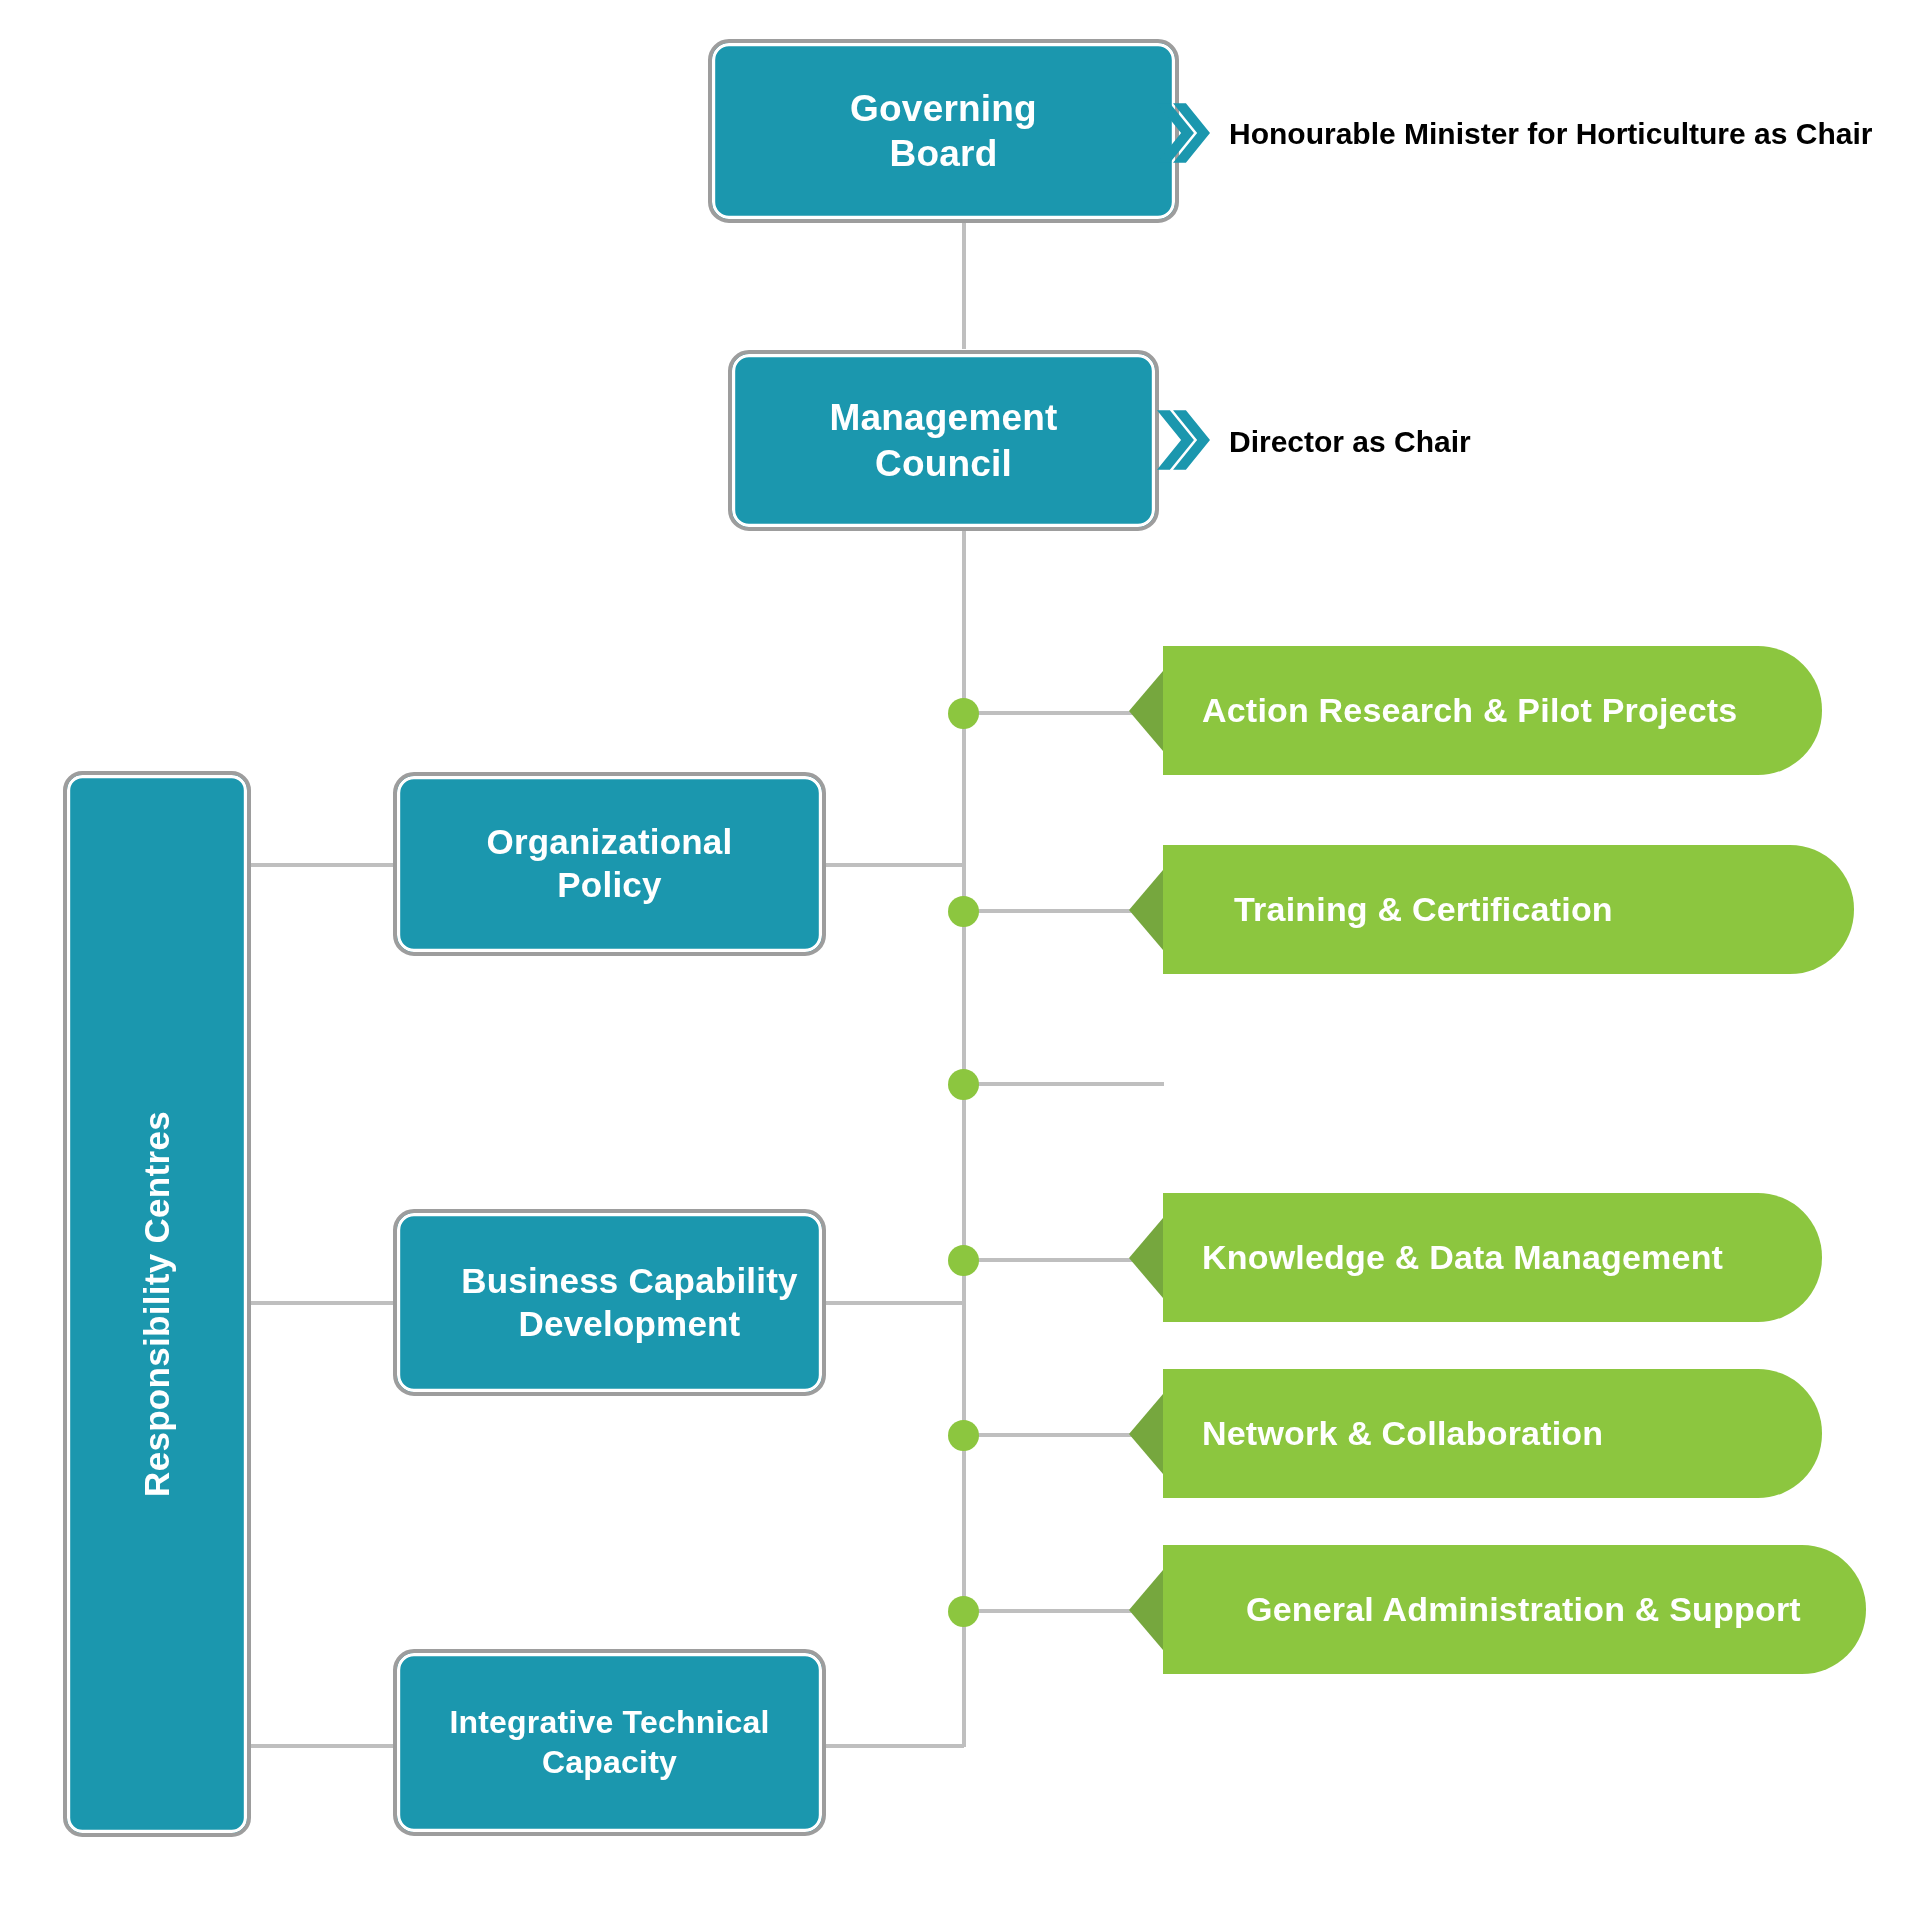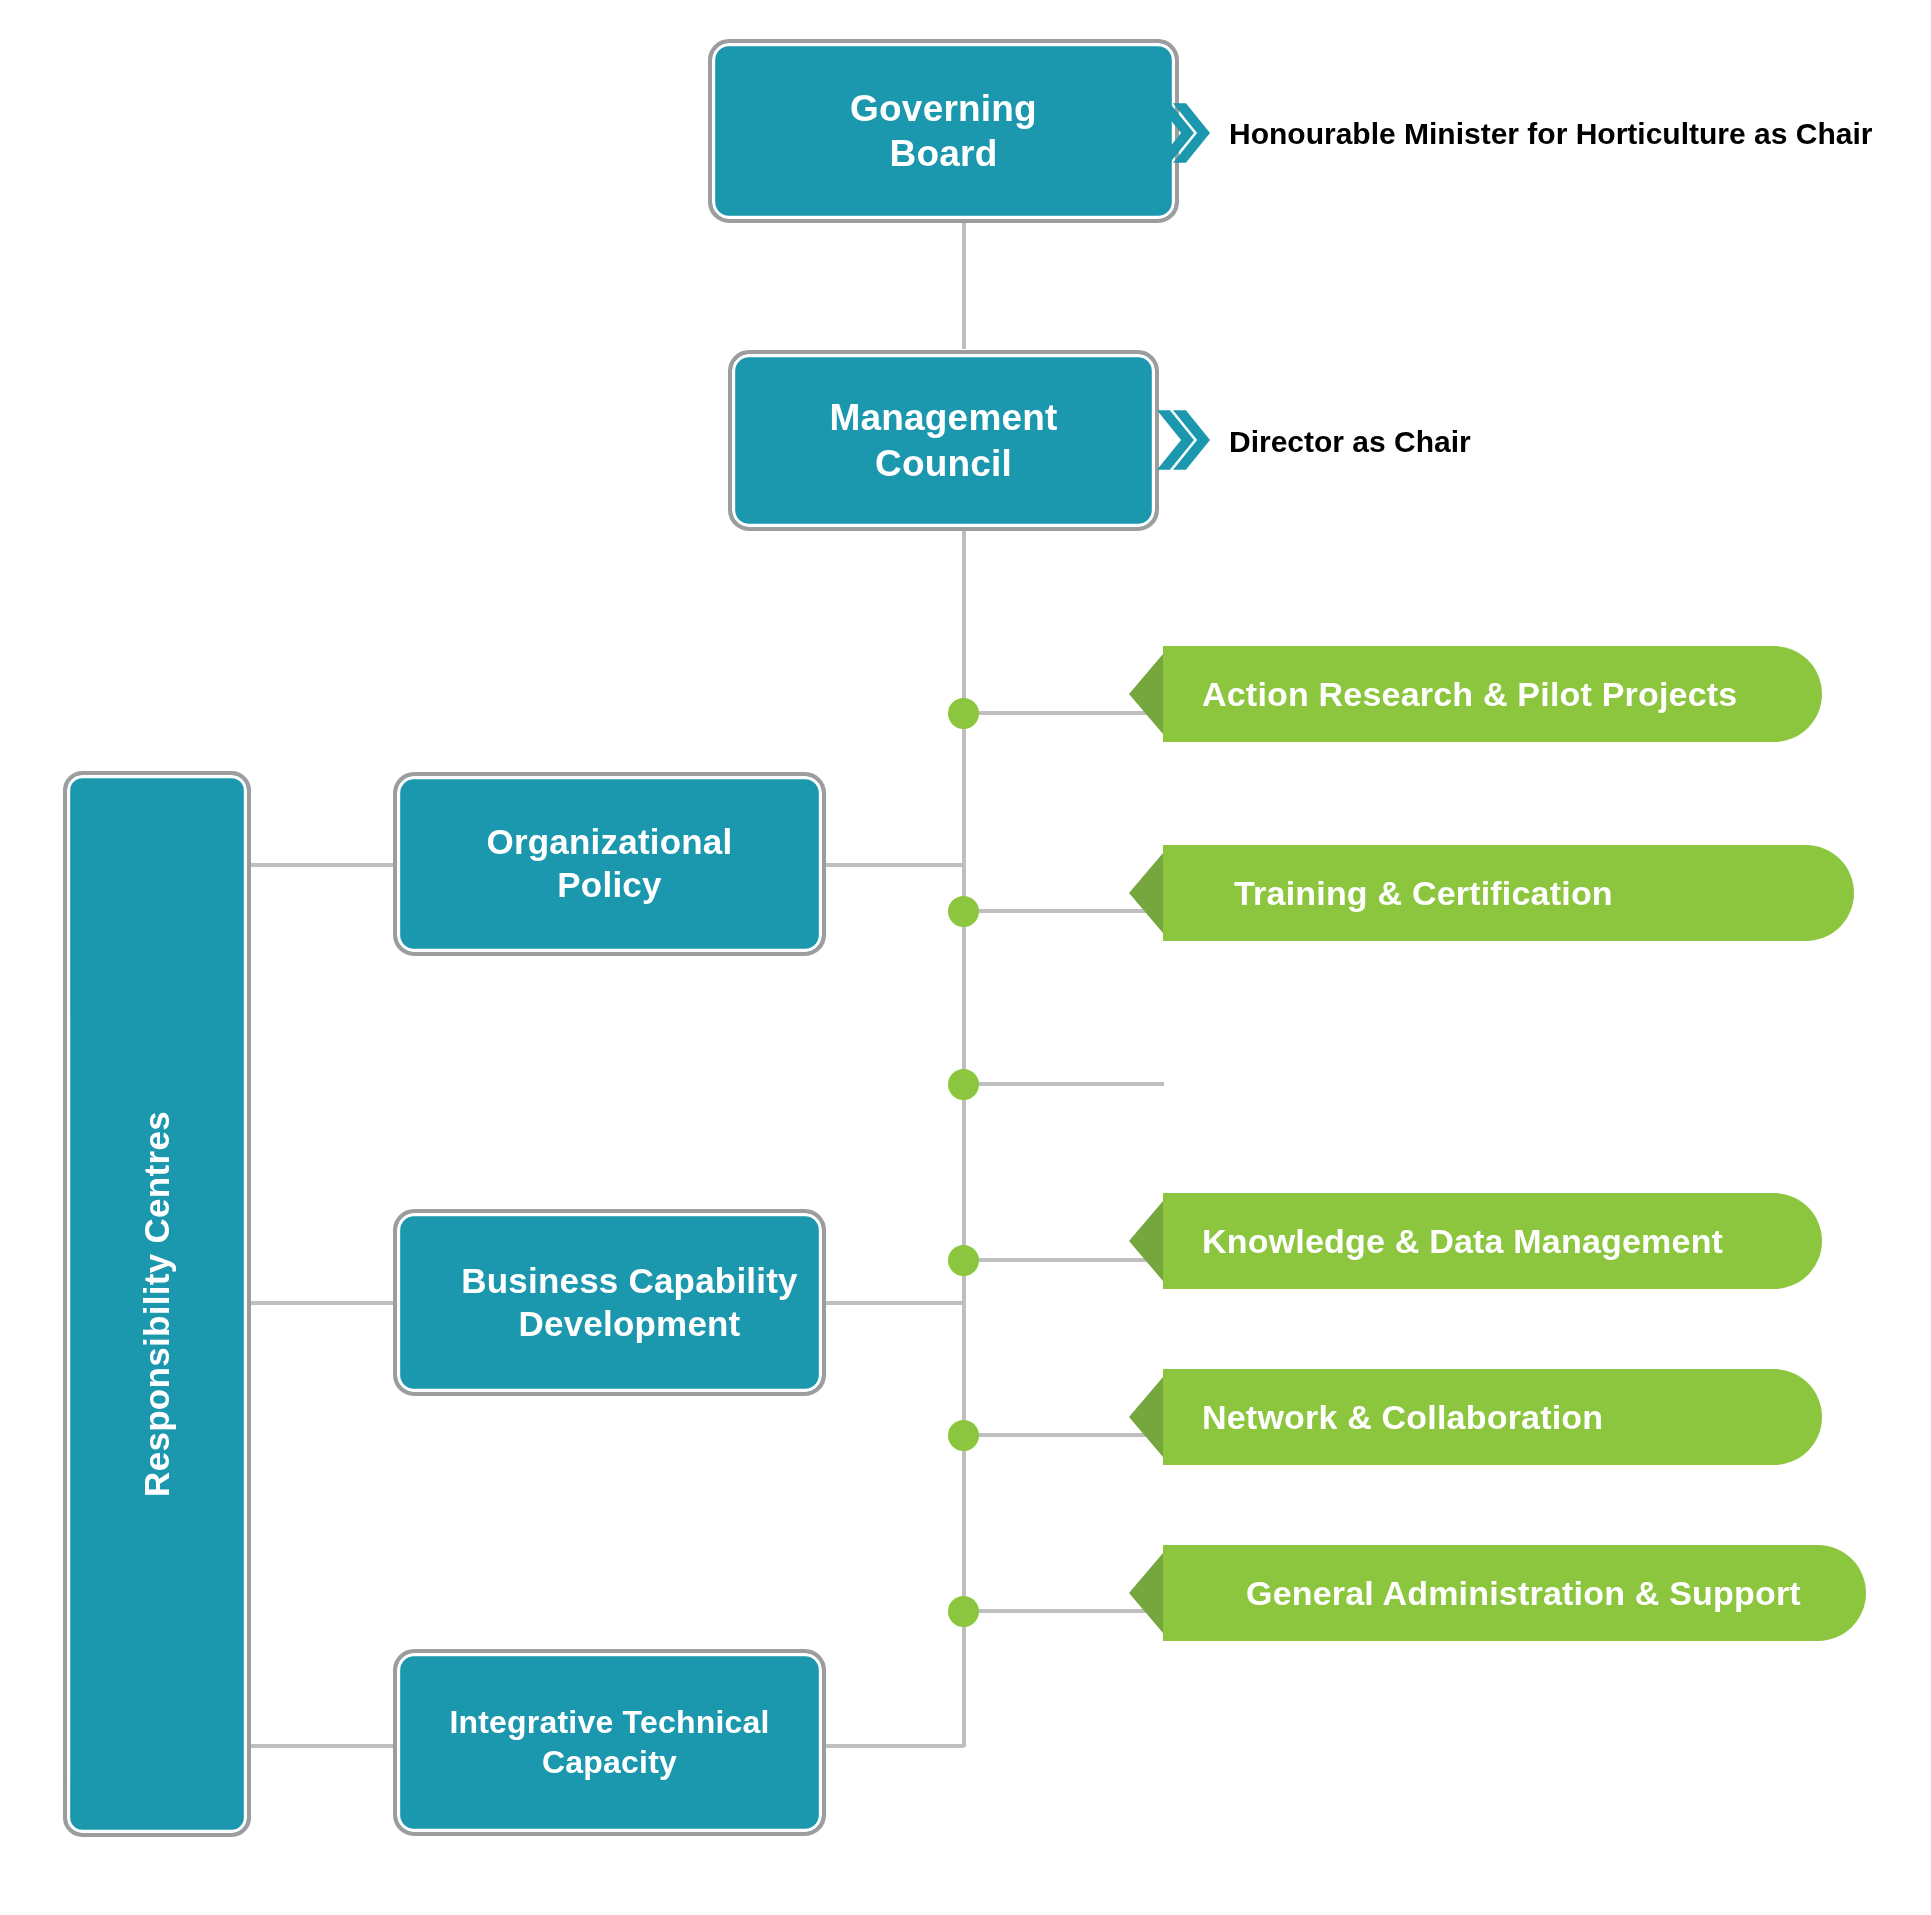--- a/index.html
+++ b/index.html
@@ -82,21 +82,21 @@
     font-weight: bold;
     font-size: 35px;
     white-space: nowrap;
     transform: rotate(-90deg);
     letter-spacing: 0.3px;
   }
 
   
   .pill {
     position: absolute;
-    height: 96px;
+    height: 129px;
     background: #8CC63F;
     border-top-right-radius: 64px;
     border-bottom-right-radius: 64px;
     display: flex;
     align-items: center;
   }
   .pill .plabel {
     color: #ffffff;
     font-weight: bold;
     font-size: 34px;

